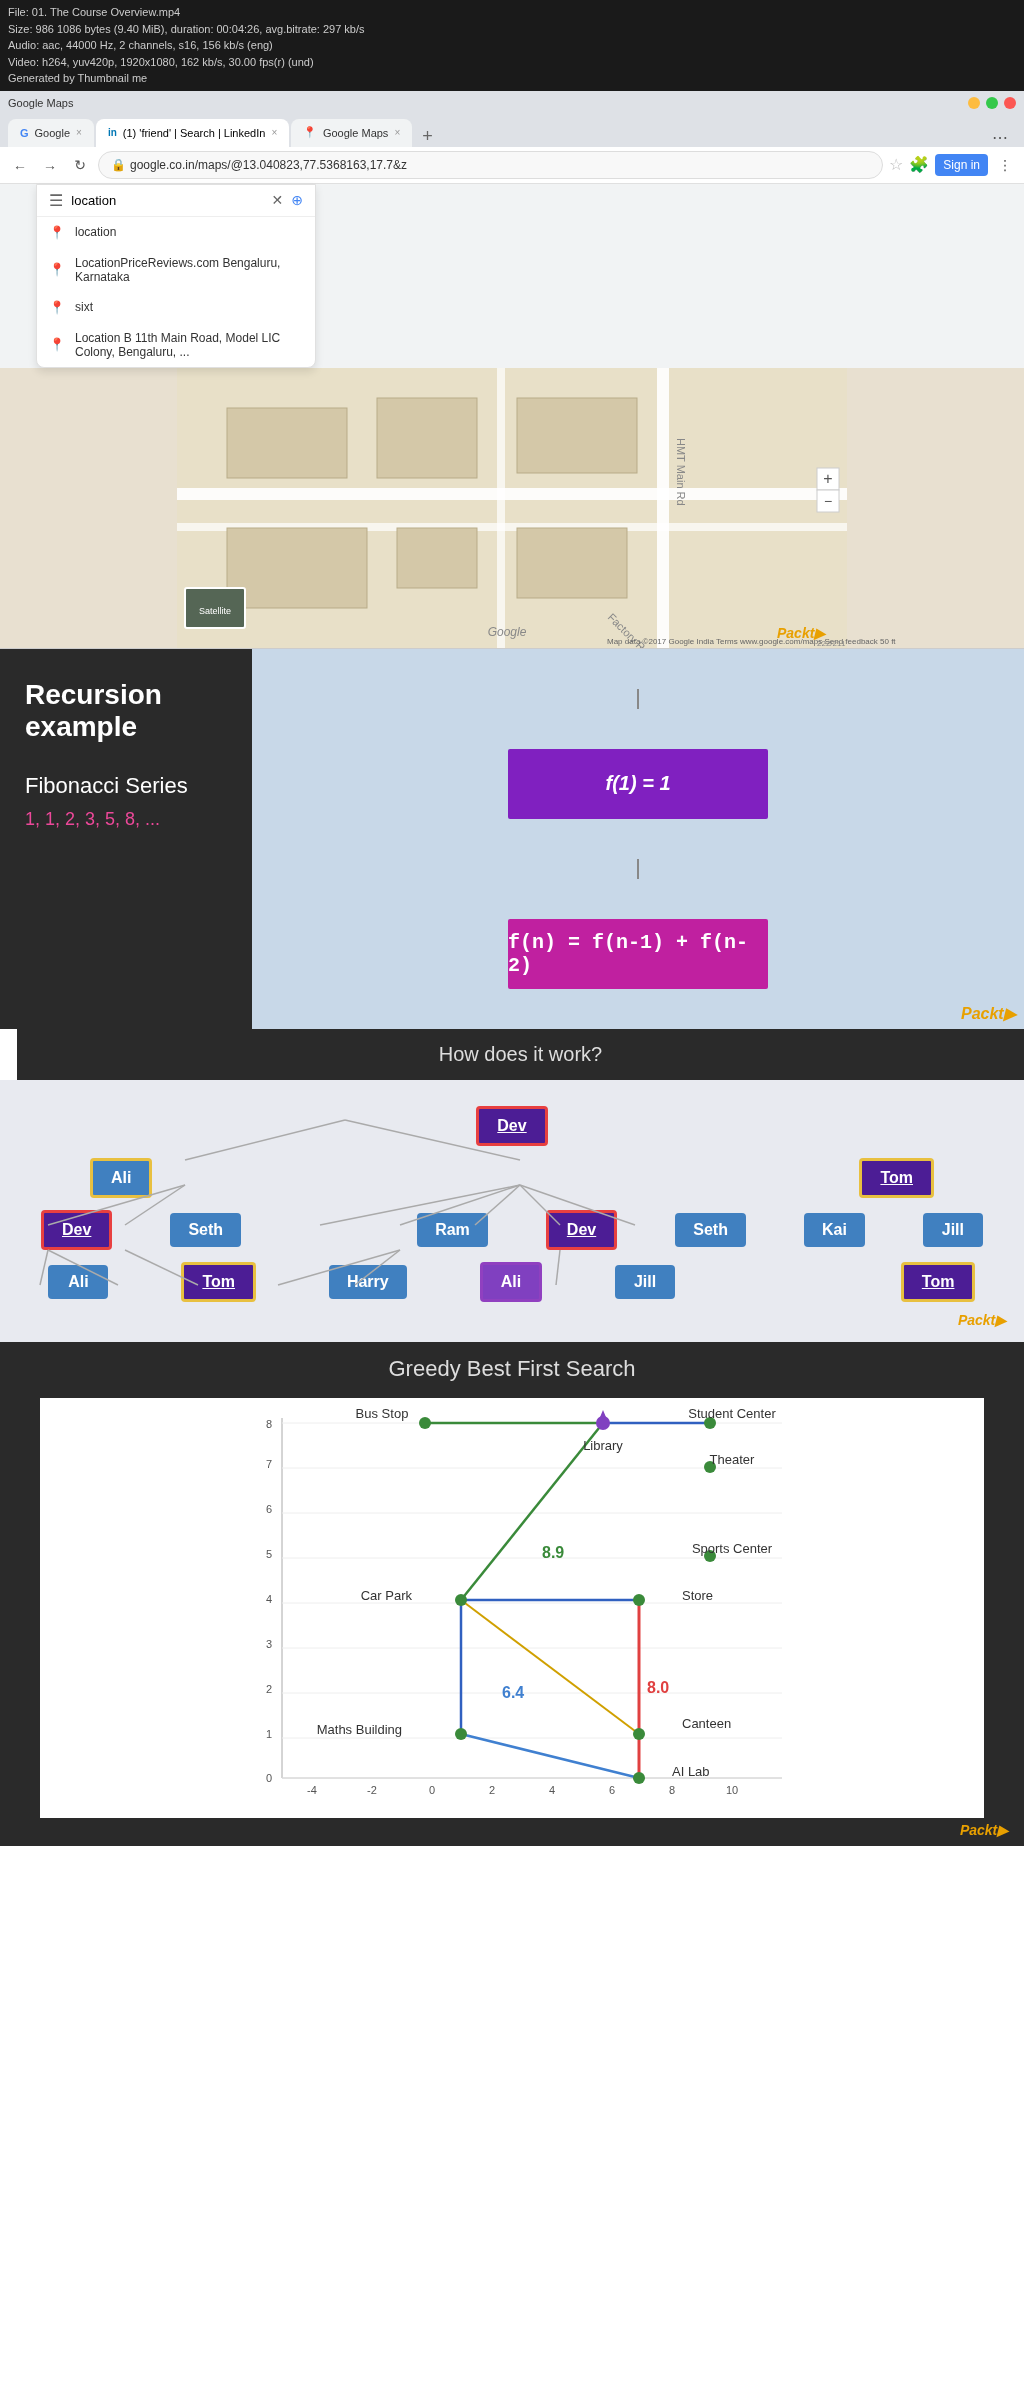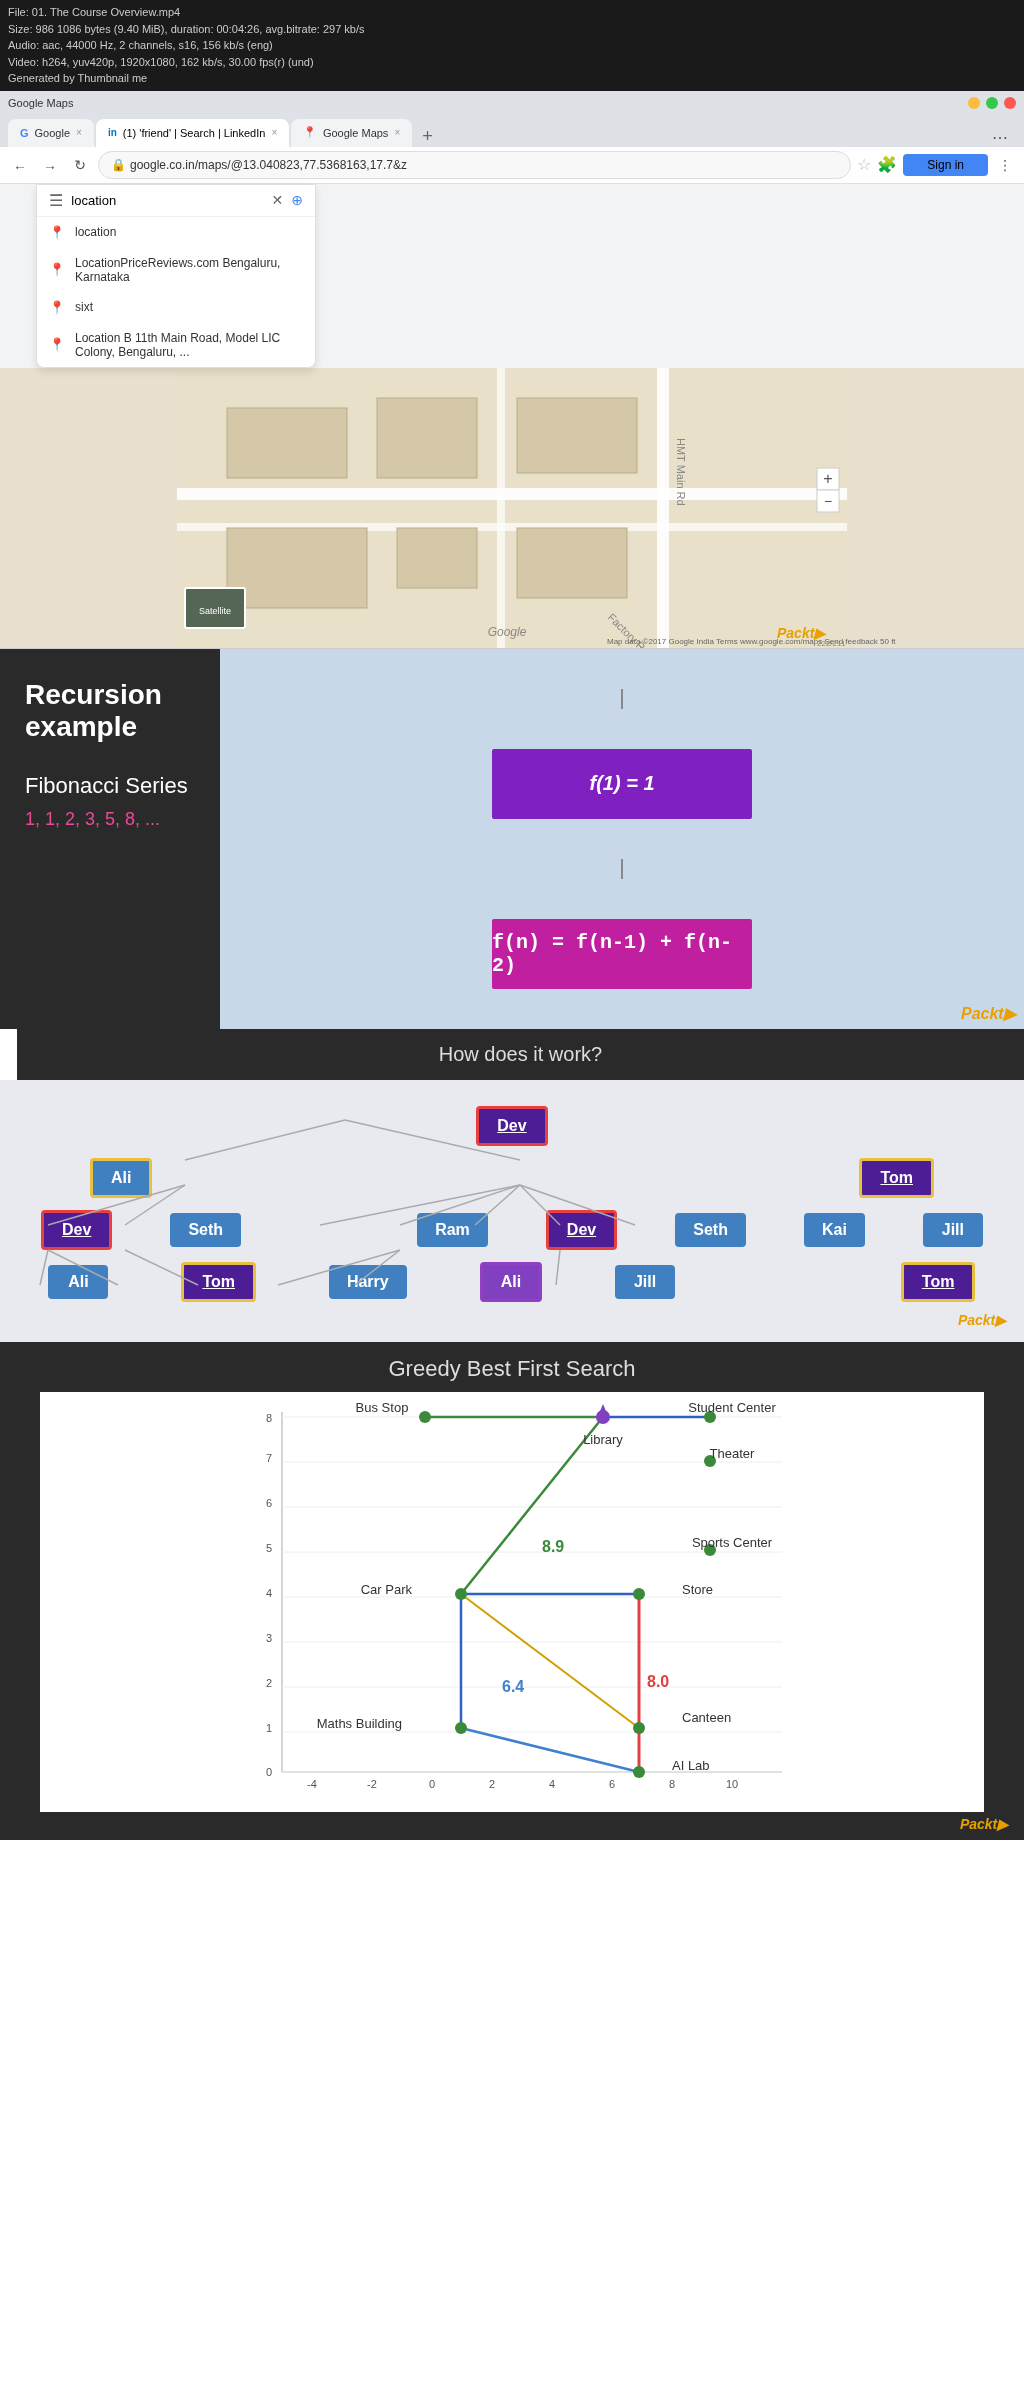--- a/index.html
+++ b/index.html
@@ -126,21 +126,21 @@
       overflow: hidden;
     }
 
     
     .recursion-slide {
       display: flex;
       height: 380px;
       background: #fff;
     }
     .recursion-left {
-      width: 220px;
+      width: 252px;
       background: #2a2a2a;
       color: #fff;
       padding: 30px 25px;
       display: flex;
       flex-direction: column;
       justify-content: flex-start;
     }
     .recursion-title { font-size: 28px; font-weight: bold; margin-bottom: 30px; }
     .fib-title { font-size: 22px; margin-bottom: 10px; }
     .fib-series { font-size: 18px; color: #ec4899; }
@@ -238,21 +238,21 @@
     
     .gbfs-section {
       background: #2a2a2a;
       color: #fff;
       padding: 14px 0 4px;
     }
     .gbfs-title {
       text-align: center;
       font-size: 22px;
       color: #ddd;
-      margin-bottom: 10px;
+      margin-bottom: 16px;
     }
     .gbfs-chart {
       background: #fff;
       margin: 0 40px;
       position: relative;
       height: 420px;
     }
     .gbfs-packt {
       text-align: right;
       color: #e8a000;
@@ -316,21 +316,21 @@
   <div class="browser-toolbar">
     <button class="nav-btn">←</button>
     <button class="nav-btn">→</button>
     <button class="nav-btn">↻</button>
     <div class="address-bar">
       <span style="color:#0a0;margin-right:4px;">🔒</span>
       <span style="font-size:12px;">google.co.in/maps/@13.040823,77.5368163,17.7&amp;z</span>
     </div>
     <span style="font-size:16px;color:#bbb;cursor:pointer;">☆</span>
     <span style="font-size:16px;color:#666;cursor:pointer;">🧩</span>
-    <button style="background:#4285F4;color:#000000;border:none;padding:4px 24px;border-radius:4px;font-size:12px;cursor:pointer;">Sign in</button>
+    <button style="background:#4285F4;color:#ffffff;border:none;padding:4px 8px;border-radius:4px;font-size:12px;cursor:pointer;">Sign in</button>
     <span class="browser-menu">⋮</span>
   </div>
 
   <div class="search-suggestions">
     <div class="search-input-row">
       <span style="font-size:16px;color:#666;cursor:pointer;">☰</span>
       <input type="text" value="location" style="border: none; outline: none; font-size: 13px; flex: 1 1 0%; background: transparent;">
       <span style="font-size:14px;color:#666;cursor:pointer;">✕</span>
       <span style="font-size:14px;color:#4285F4;cursor:pointer;">⊕</span>
     </div>

